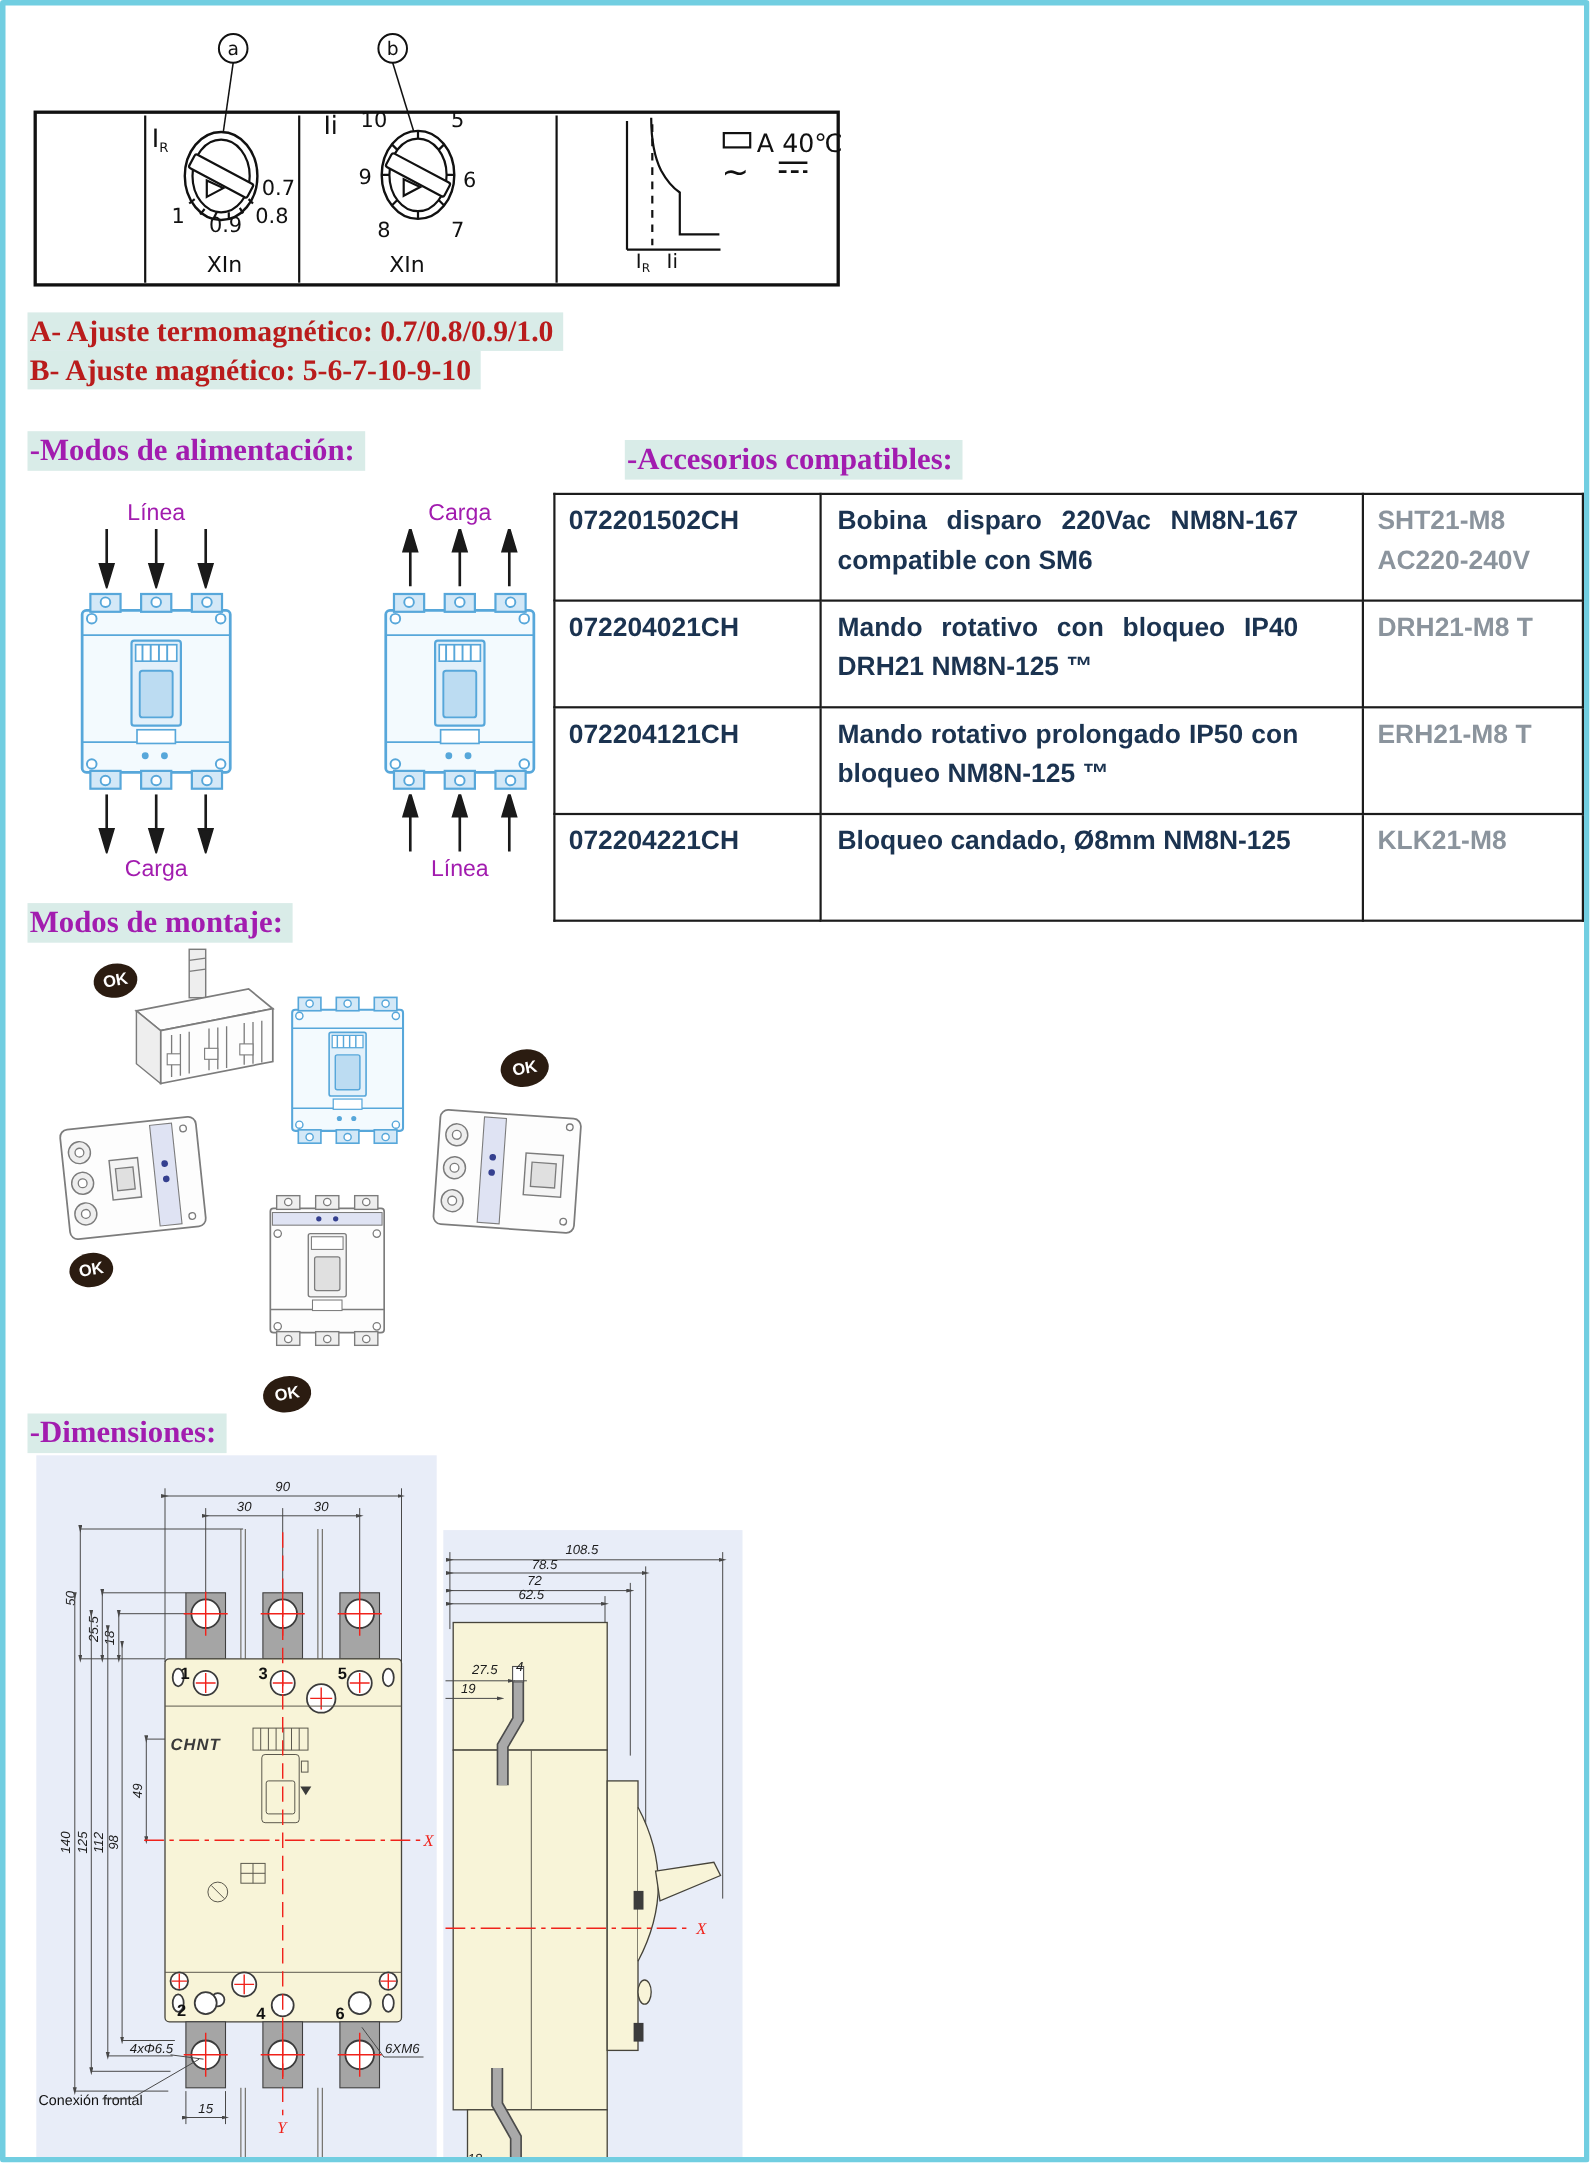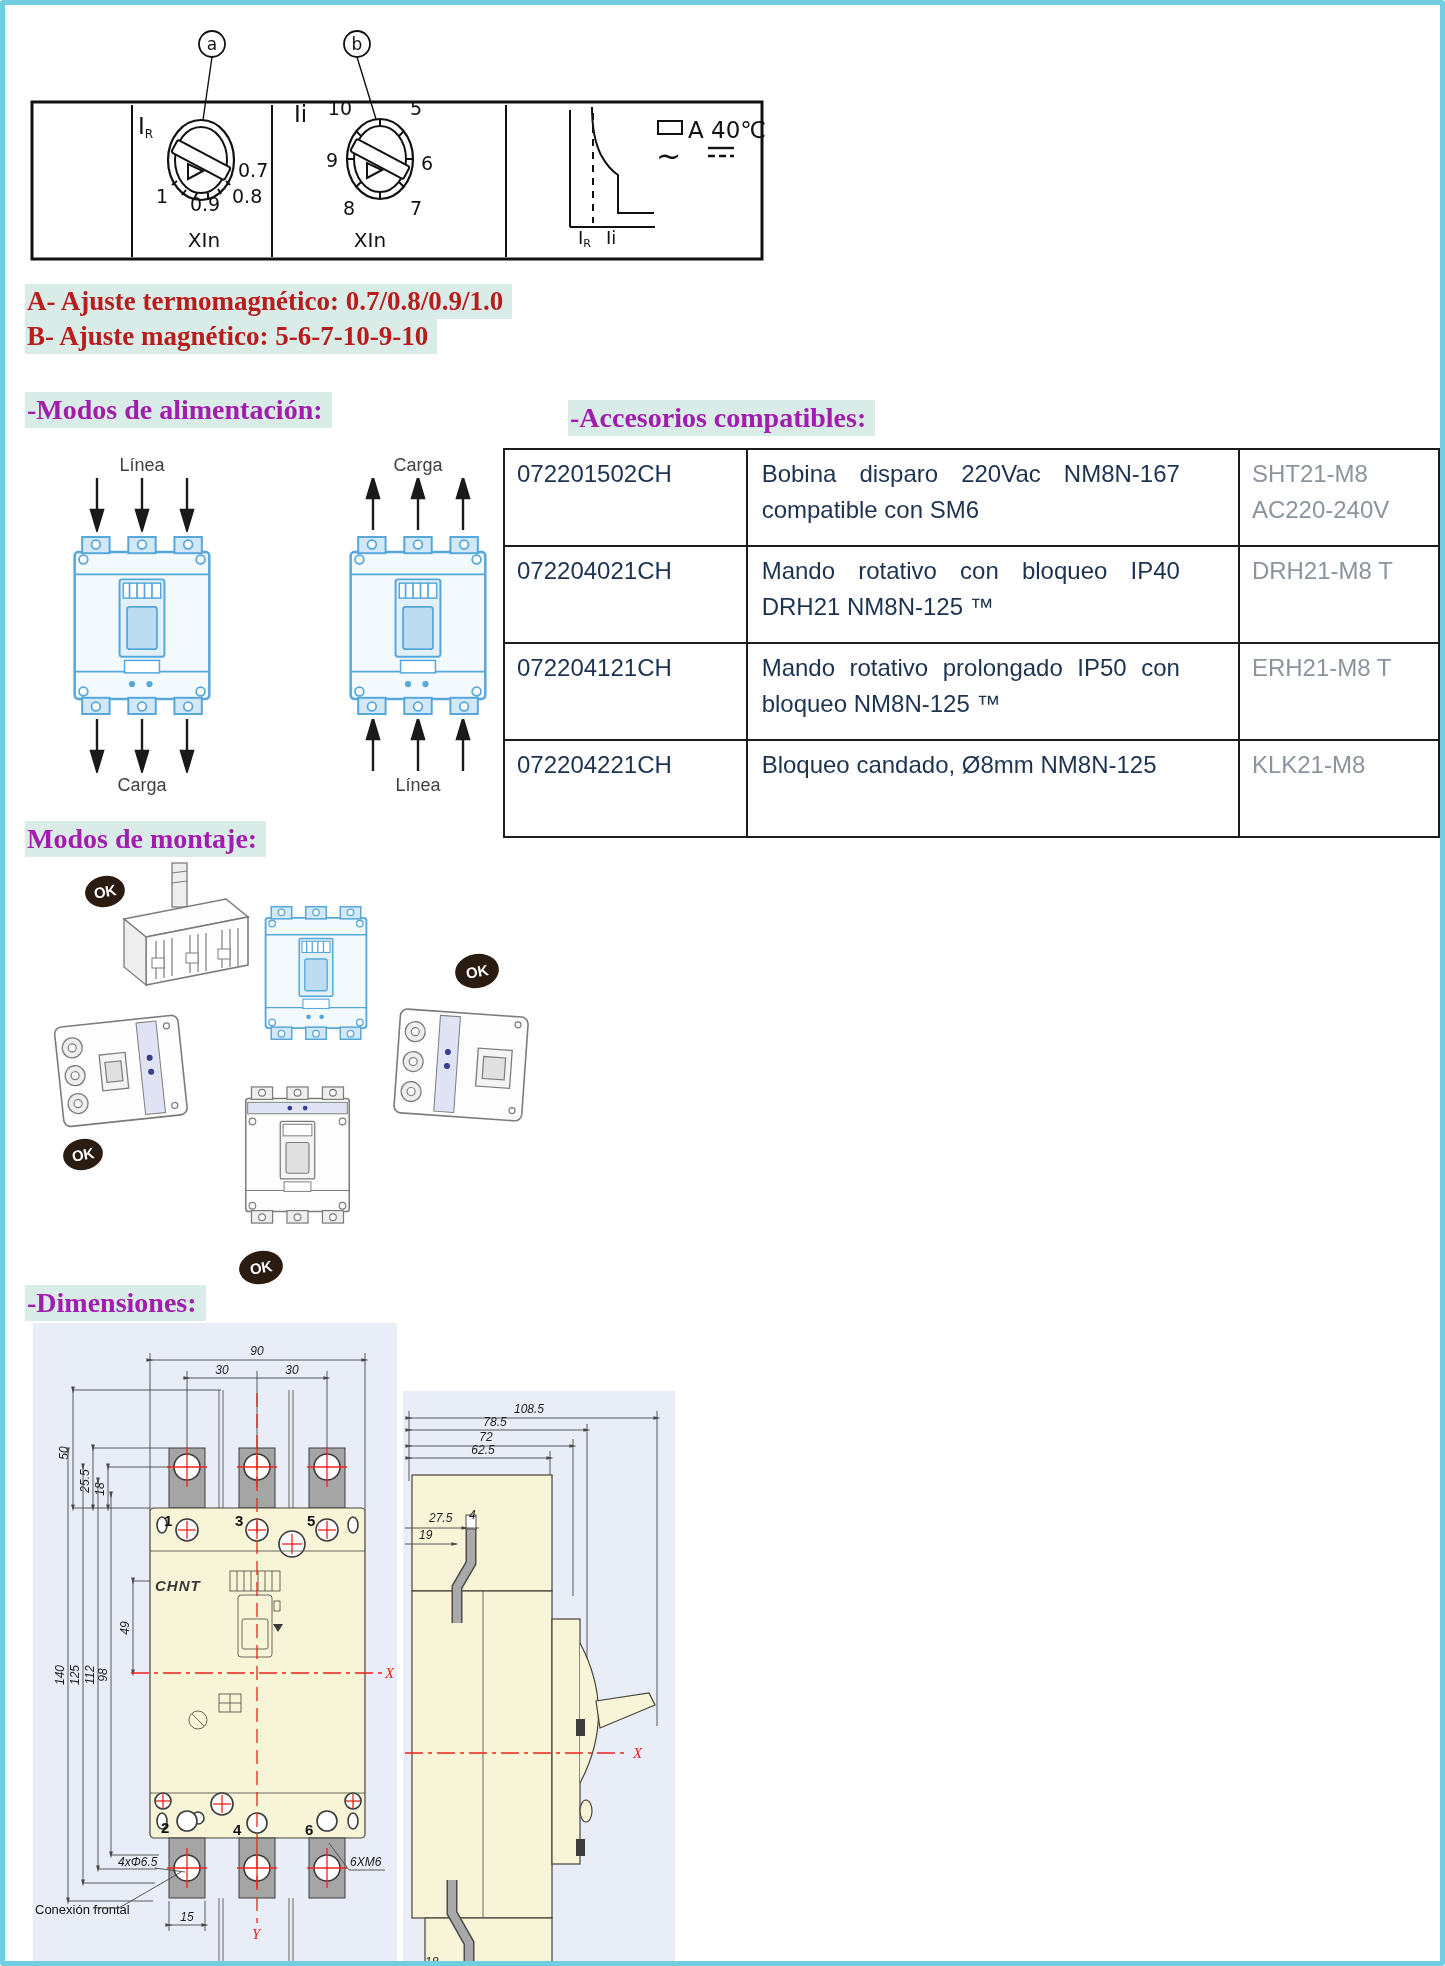--- a/index.html
+++ b/index.html
@@ -7,30 +7,30 @@
   .abs{position:absolute;}
   .h{position:absolute;font-family:"Liberation Serif",serif;font-weight:700;font-size:28px;color:#a21caf;white-space:nowrap;}
   .hl{background:#d9ece8;padding:2px 9px 3px 2px;}
   .setline{position:absolute;font-family:"Liberation Serif",serif;font-weight:700;font-size:27px;color:#b91c1c;white-space:nowrap;}
 
   
   .trip line,.trip rect.box,.trip ellipse,.trip path.k,.trip circle{stroke:#111;fill:none;}
   .tt{font-family:"DejaVu Sans",sans-serif;fill:#111;}
 
   
-  .acc{position:absolute;left:498px;top:443px;border-collapse:collapse;table-layout:fixed;}
+  .acc{position:absolute;left:498px;top:443px;border-collapse:collapse;table-layout:fixed;font-weight:bold;}
   .acc td{border:2px solid #1c1c1c;vertical-align:top;font-size:24px;line-height:36px;}
   .acc .c1{width:237px;color:#1b3350;padding:6px 4px 0 12px;}
   .acc .c2{width:471px;color:#1b3350;padding:6px 58px 0 14px;text-align:justify;}
   .acc .c3{width:199px;color:#8b949d;padding:6px 4px 0 12px;}
   .acc tr{height:97px;}
 
   
   .pfig{position:absolute;width:190px;display:flex;flex-direction:column;align-items:center;}
-  .plabel{font-size:18px;color:#404040;margin:2px 0;}
+  .plabel{font-size:21px;color:#a21caf;margin:2px 0;}
 
   
   .bk .body{fill:#f3fafe;stroke:#57a7da;stroke-width:2;}
   .bk .bump{fill:#d3e8f7;stroke:#57a7da;stroke-width:1.6;}
   .bk .hole{fill:#fff;stroke:#57a7da;stroke-width:1.4;}
   .bk .ln{stroke:#57a7da;stroke-width:1.4;}
   .bk .panel{fill:#e2f0fa;stroke:#57a7da;stroke-width:1.6;}
   .bk .handle{fill:#bcdcf2;stroke:#57a7da;stroke-width:1.4;}
   .bk .lab{fill:#fff;stroke:#57a7da;stroke-width:1.2;}
   .bk .dot{fill:#57a7da;}

